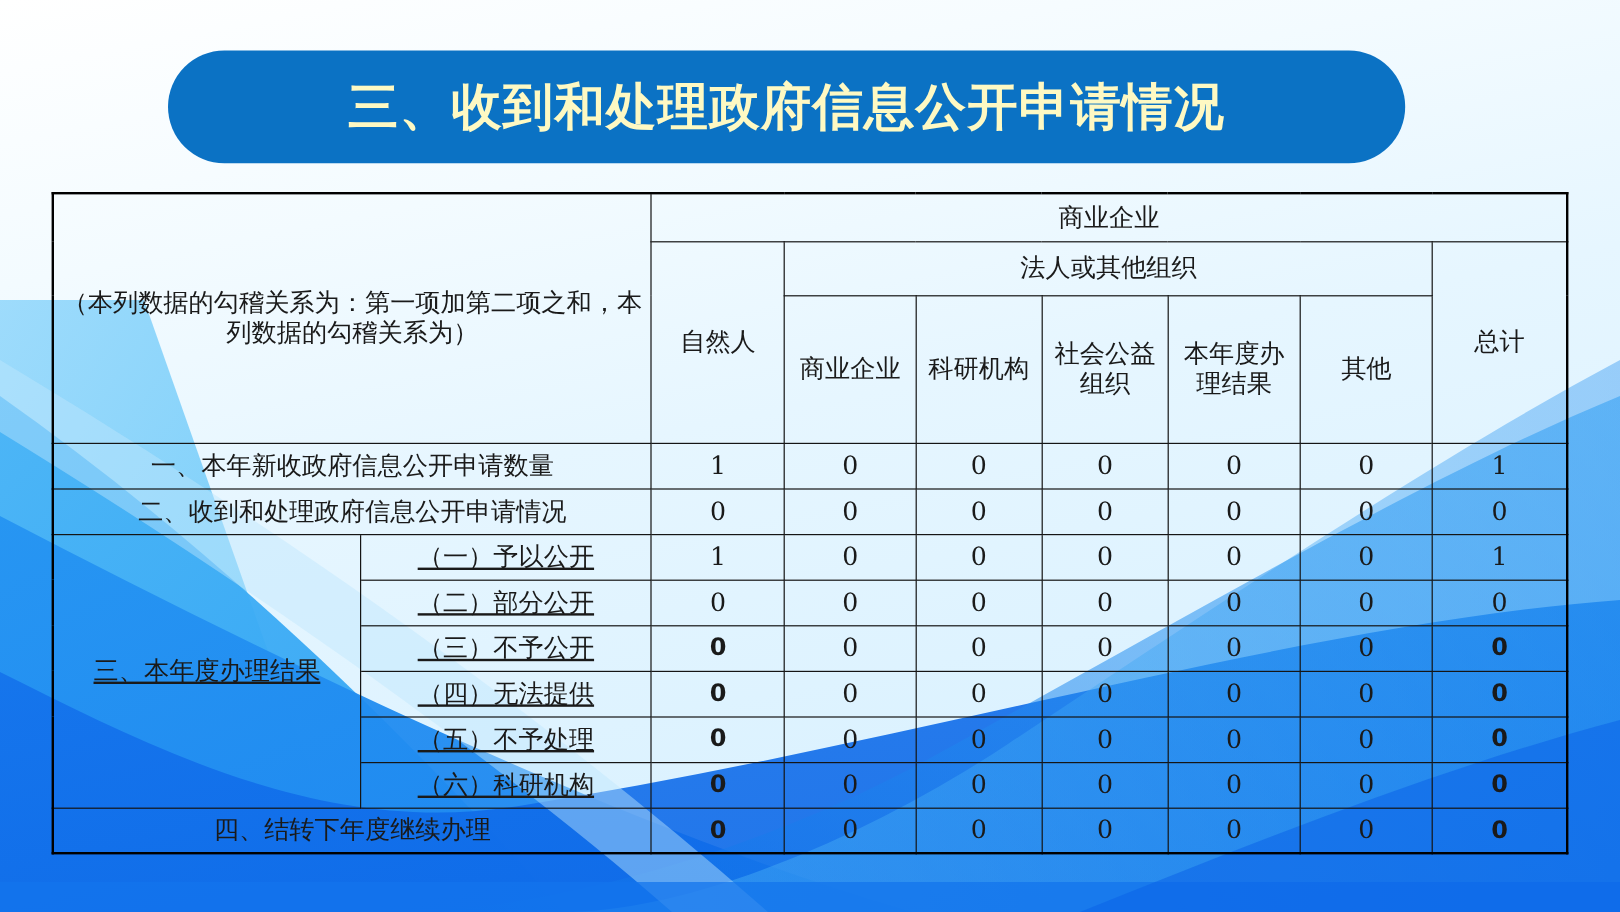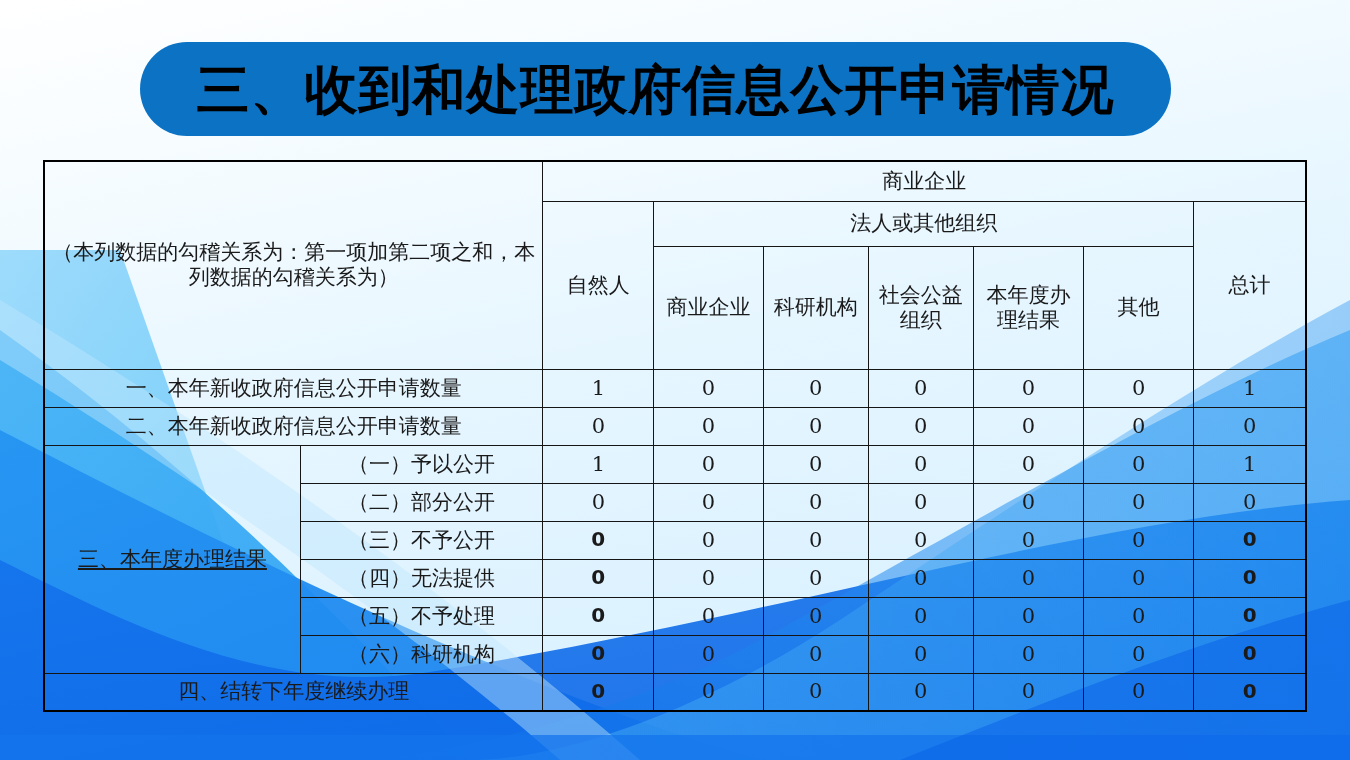--- a/index.html
+++ b/index.html
@@ -11,24 +11,24 @@
   
   #bg{position:absolute;inset:0;z-index:0;}
   
   .title-wrap{position:absolute;left:140px;top:42px;width:1031px;height:94px;z-index:3;}
   .title-pill{
     width:100%;height:100%;border-radius:47px;
     background:#0b72c4;
     display:flex;align-items:center;justify-content:center;
   }
   .title-text{
-    color:#000000;
+    color:#fef9c3;
     font-family:"DejaVu Sans","Liberation Sans",sans-serif;
     font-weight:bold;
-    font-size:53px;
+    font-size:42px;
     letter-spacing:1px;
     line-height:1;
     white-space:nowrap;
   }
   
   .table-wrap{position:absolute;left:43px;top:160px;width:1264px;z-index:2;}
   table.rpt{
     border-collapse:collapse;
     width:1264px;
     table-layout:fixed;
@@ -55,20 +55,21 @@
   .col-sub{font-size:20.5px;}
   .rowlabel{
     text-align:left;
     padding-left:10px;
     font-size:21.5px;
   }
   .rowlabel-sub{
     text-align:left;
     padding-left:12px;
     font-size:21.5px;
+    text-decoration:underline;
   }
   .vlabel{
     text-align:left;
     padding-left:10px;
     font-size:21.5px;
     vertical-align:middle;
     text-decoration:underline;
   }
   .num{font-size:22px;}
   .num.strong{
@@ -186,21 +187,21 @@
         <td class="num">1</td>
         <td class="num">0</td>
         <td class="num">0</td>
         <td class="num">0</td>
         <td class="num">0</td>
         <td class="num">0</td>
         <td class="num">1</td>
       </tr>
 
       <tr class="r-data">
-        <td colspan="2" class="rowlabel">二、本年新收政府信息公开申请数量</td>
+        <td colspan="2" class="rowlabel">二、收到和处理政府信息公开申请情况</td>
         <td class="num">0</td>
         <td class="num">0</td>
         <td class="num">0</td>
         <td class="num">0</td>
         <td class="num">0</td>
         <td class="num">0</td>
         <td class="num">0</td>
       </tr>
 
       <tr class="r-data">

